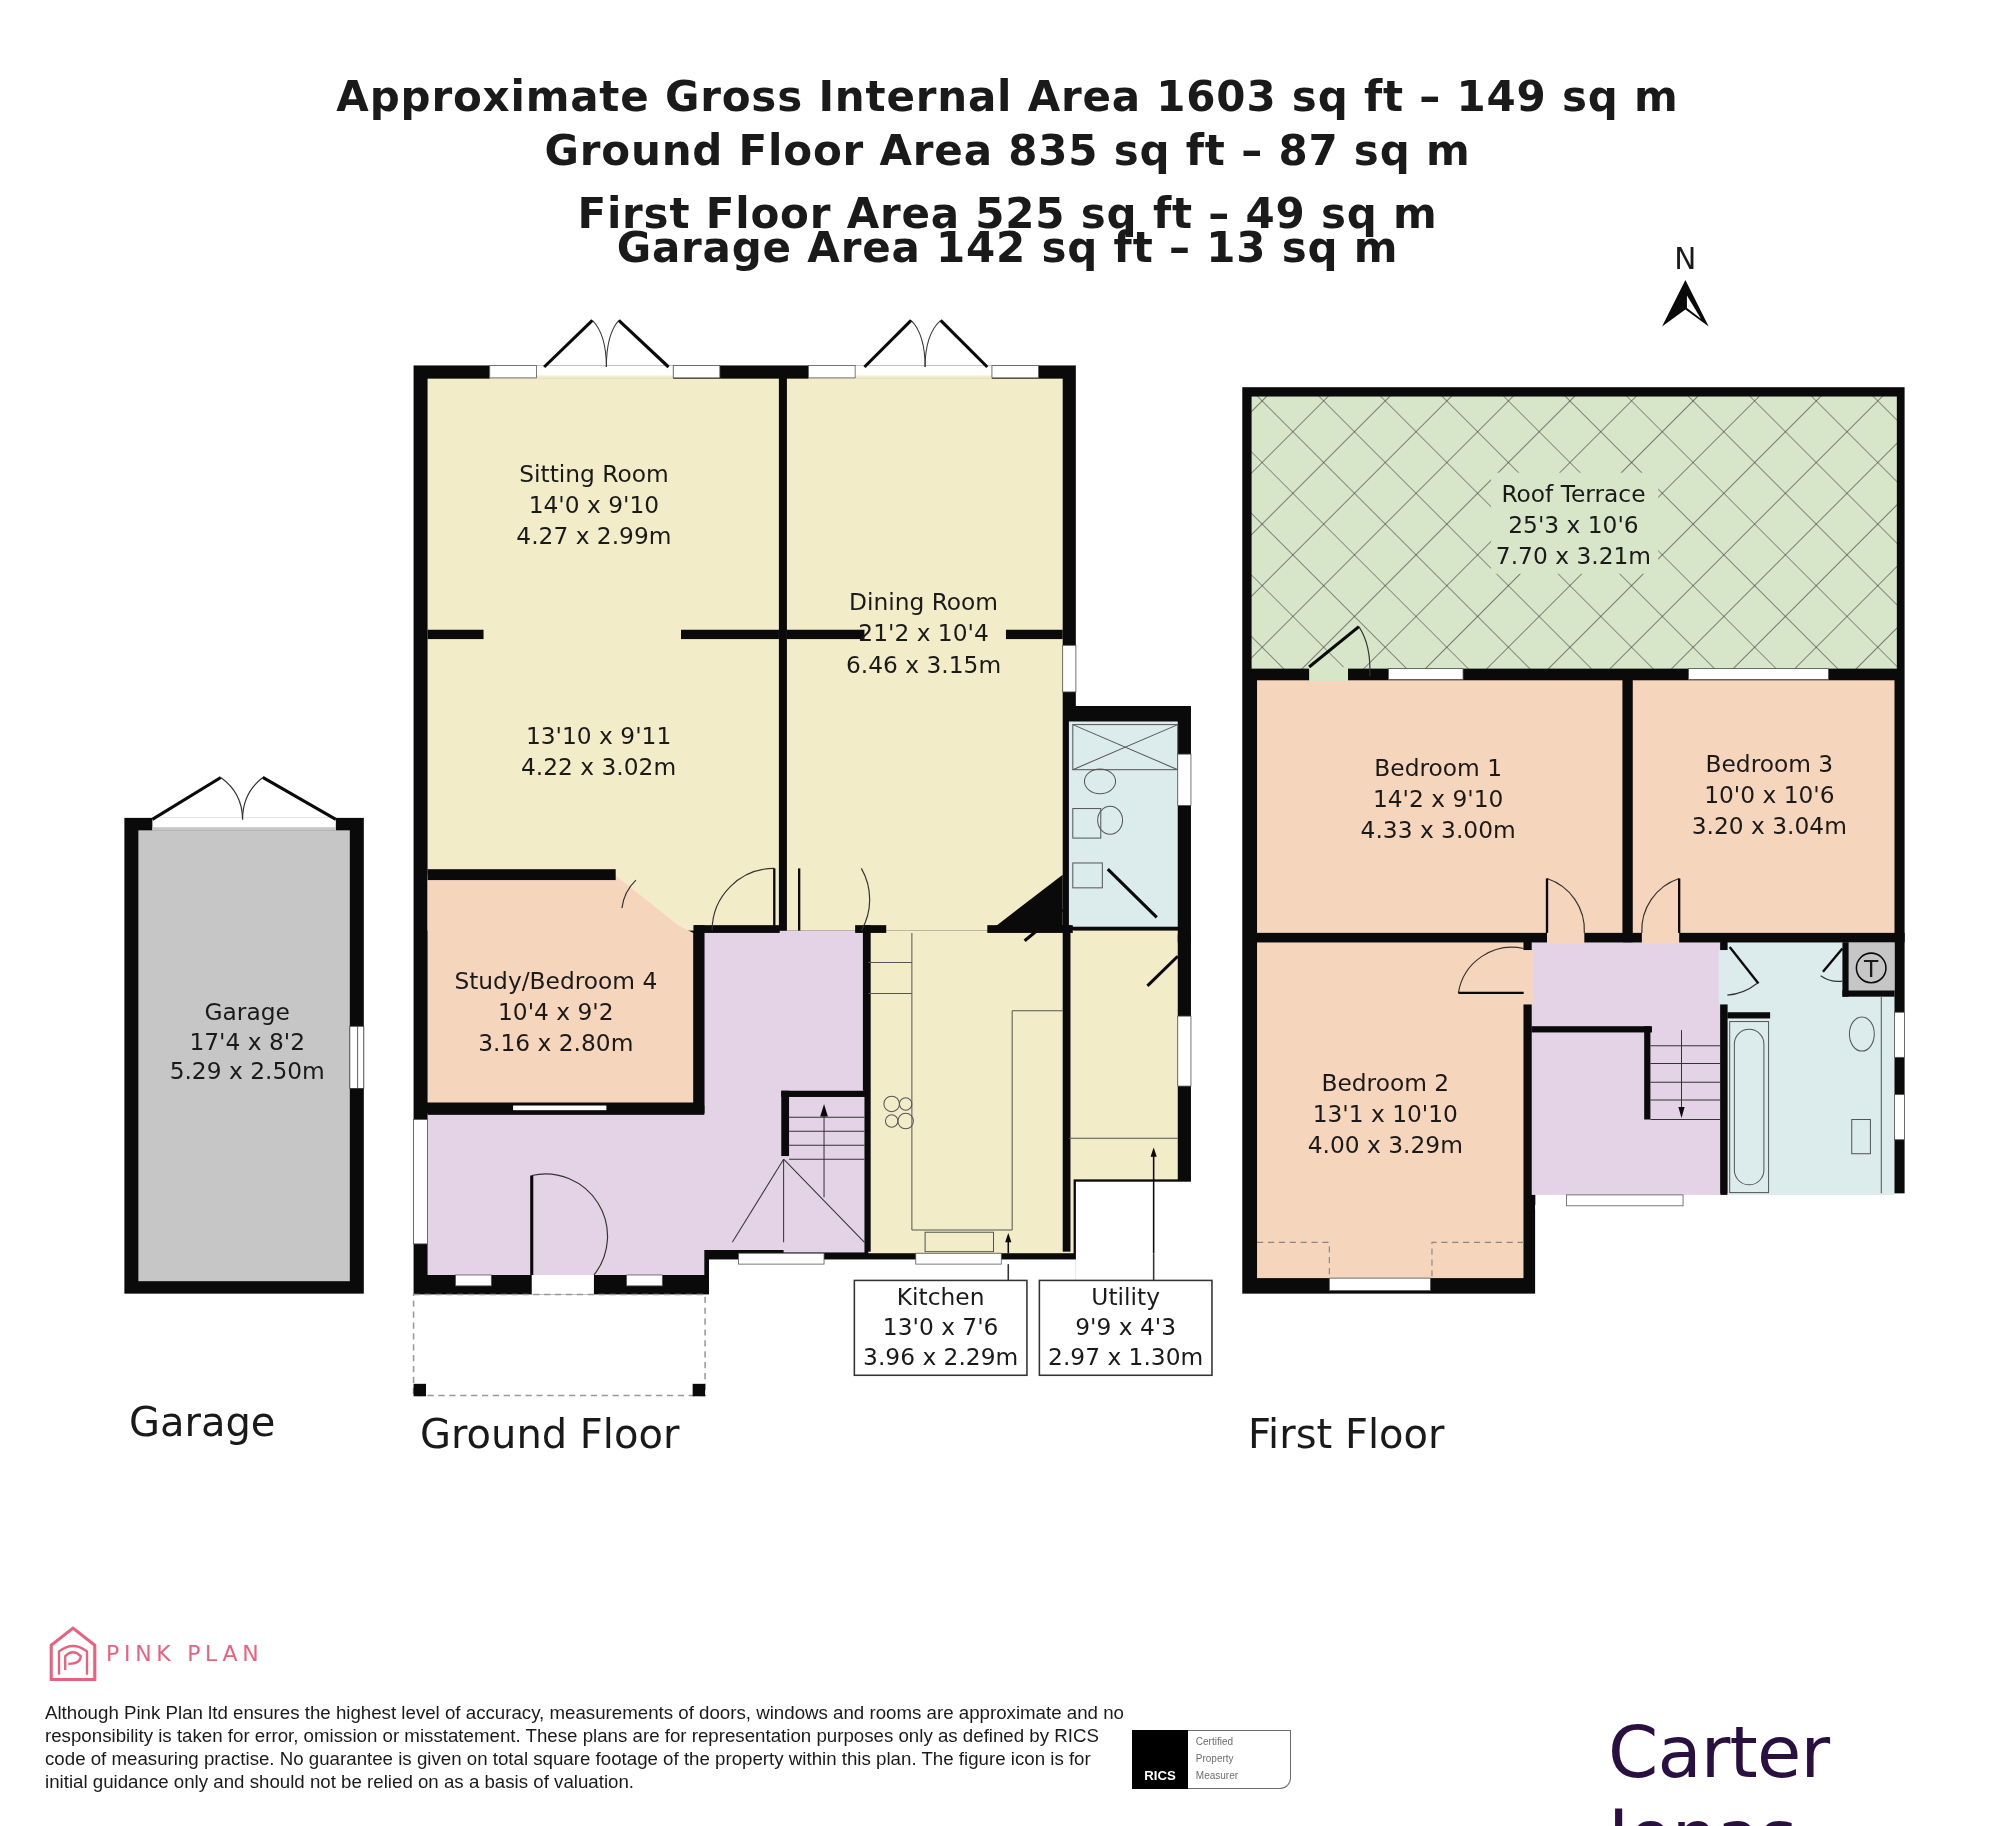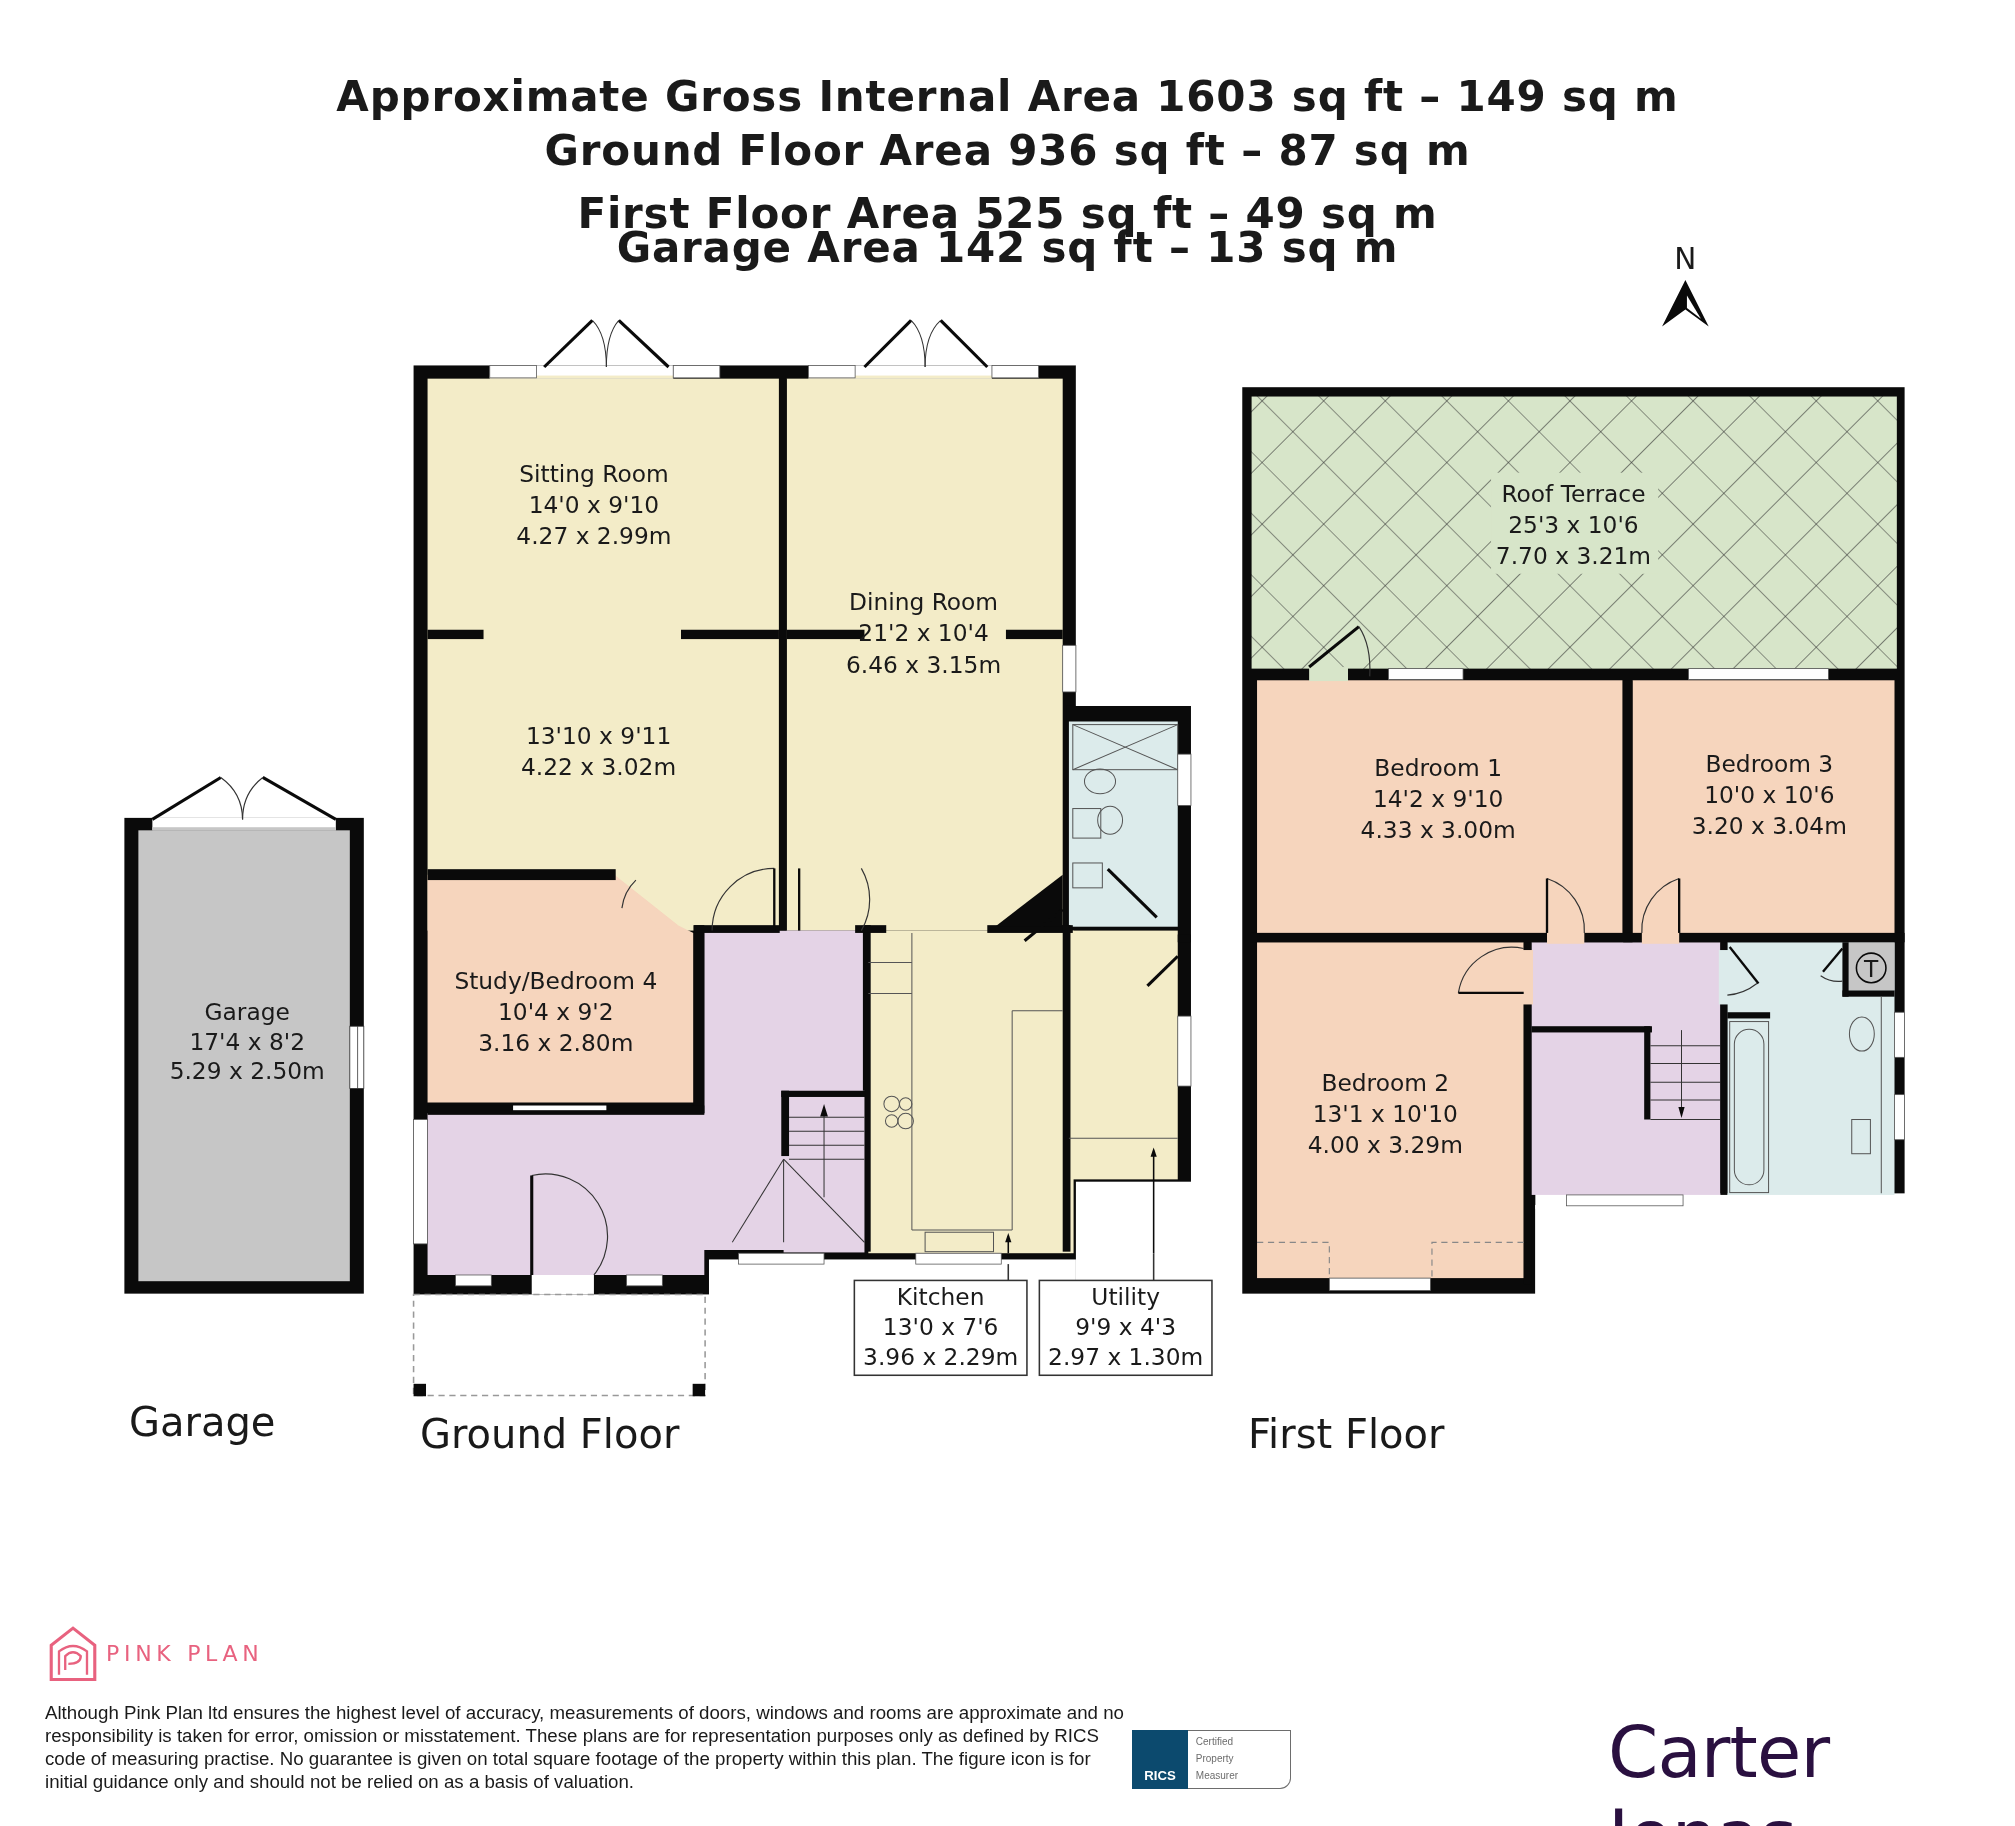--- a/index.html
+++ b/index.html
@@ -5,29 +5,29 @@
   html,body{margin:0;padding:0;background:#ffffff;}
   body{width:2015px;height:1827px;position:relative;overflow:hidden;font-family:"Liberation Sans",sans-serif;color:#1a1a1a;}
   .hdr{position:absolute;left:0;width:2015px;text-align:center;font-family:"DejaVu Sans",sans-serif;font-size:42px;letter-spacing:0.8px;color:#1a1a1a;transform:scaleX(1.0);font-weight:bold;}
   svg{position:absolute;left:0;top:0;}
   .lbl{font-family:"DejaVu Sans",sans-serif;fill:#1a1a1a;text-anchor:middle;}
   .floorlbl{position:absolute;font-family:"DejaVu Sans",sans-serif;font-size:40px;color:#1a1a1a;}
   .pink-logo{position:absolute;left:48px;top:1625px;display:flex;align-items:center;gap:8px;}
   .pink-text{font-family:"DejaVu Sans",sans-serif;font-size:22px;letter-spacing:4.7px;color:#e8627f;}
   .disclaimer{position:absolute;left:45px;top:1701px;width:1088px;font-family:"Liberation Sans",sans-serif;font-size:18.7px;line-height:23px;color:#1a1a1a;}
   .rics{position:absolute;left:1132px;top:1730px;display:flex;height:59px;}
-  .rics-left{width:56px;background:#0c4a6e;color:#fff;display:flex;flex-direction:column;align-items:center;justify-content:flex-end;padding-bottom:6.2px;font-family:"Liberation Sans",sans-serif;font-weight:bold;font-size:13.2px;}
+  .rics-left{width:56px;background:#000000;color:#fff;display:flex;flex-direction:column;align-items:center;justify-content:flex-end;padding-bottom:6.2px;font-family:"Liberation Sans",sans-serif;font-weight:bold;font-size:13.2px;}
   .rics-right{border:1.6px solid #6d6d6d;border-left:none;border-radius:0 0 11px 0;padding:1.6px 7.8px;font-family:"Liberation Sans",sans-serif;font-size:10px;line-height:17px;color:#6d6d6d;width:86px;}
   .carter{position:absolute;left:1608px;top:1710px;font-family:"DejaVu Sans",sans-serif;font-size:72px;color:#2a1040;letter-spacing:-0.8px;}
 </style>
 </head>
 <body>
 
 <div class="hdr" style="top:72px;">Approximate Gross Internal Area 1603 sq ft – 149 sq m</div>
-<div class="hdr" style="top:126px;">Ground Floor Area 936 sq ft – 87 sq m</div>
+<div class="hdr" style="top:126px;">Ground Floor Area 835 sq ft – 87 sq m</div>
 <div class="hdr" style="top:189px;">First Floor Area 525 sq ft – 49 sq m</div>
 <div class="hdr" style="top:223px;">Garage Area 142 sq ft – 13 sq m</div>
 
 <svg width="2015" height="1827" viewBox="0 0 2592 2350">
   <defs>
     <pattern id="lattice" width="56" height="56" patternUnits="userSpaceOnUse" patternTransform="rotate(45)">
       <rect width="56" height="56" fill="#d7e5c9"></rect>
       <line x1="0" y1="0" x2="0" y2="56" stroke="#333" stroke-width="1.5"></line>
       <line x1="0" y1="0" x2="56" y2="0" stroke="#333" stroke-width="1.5"></line>
     </pattern>

